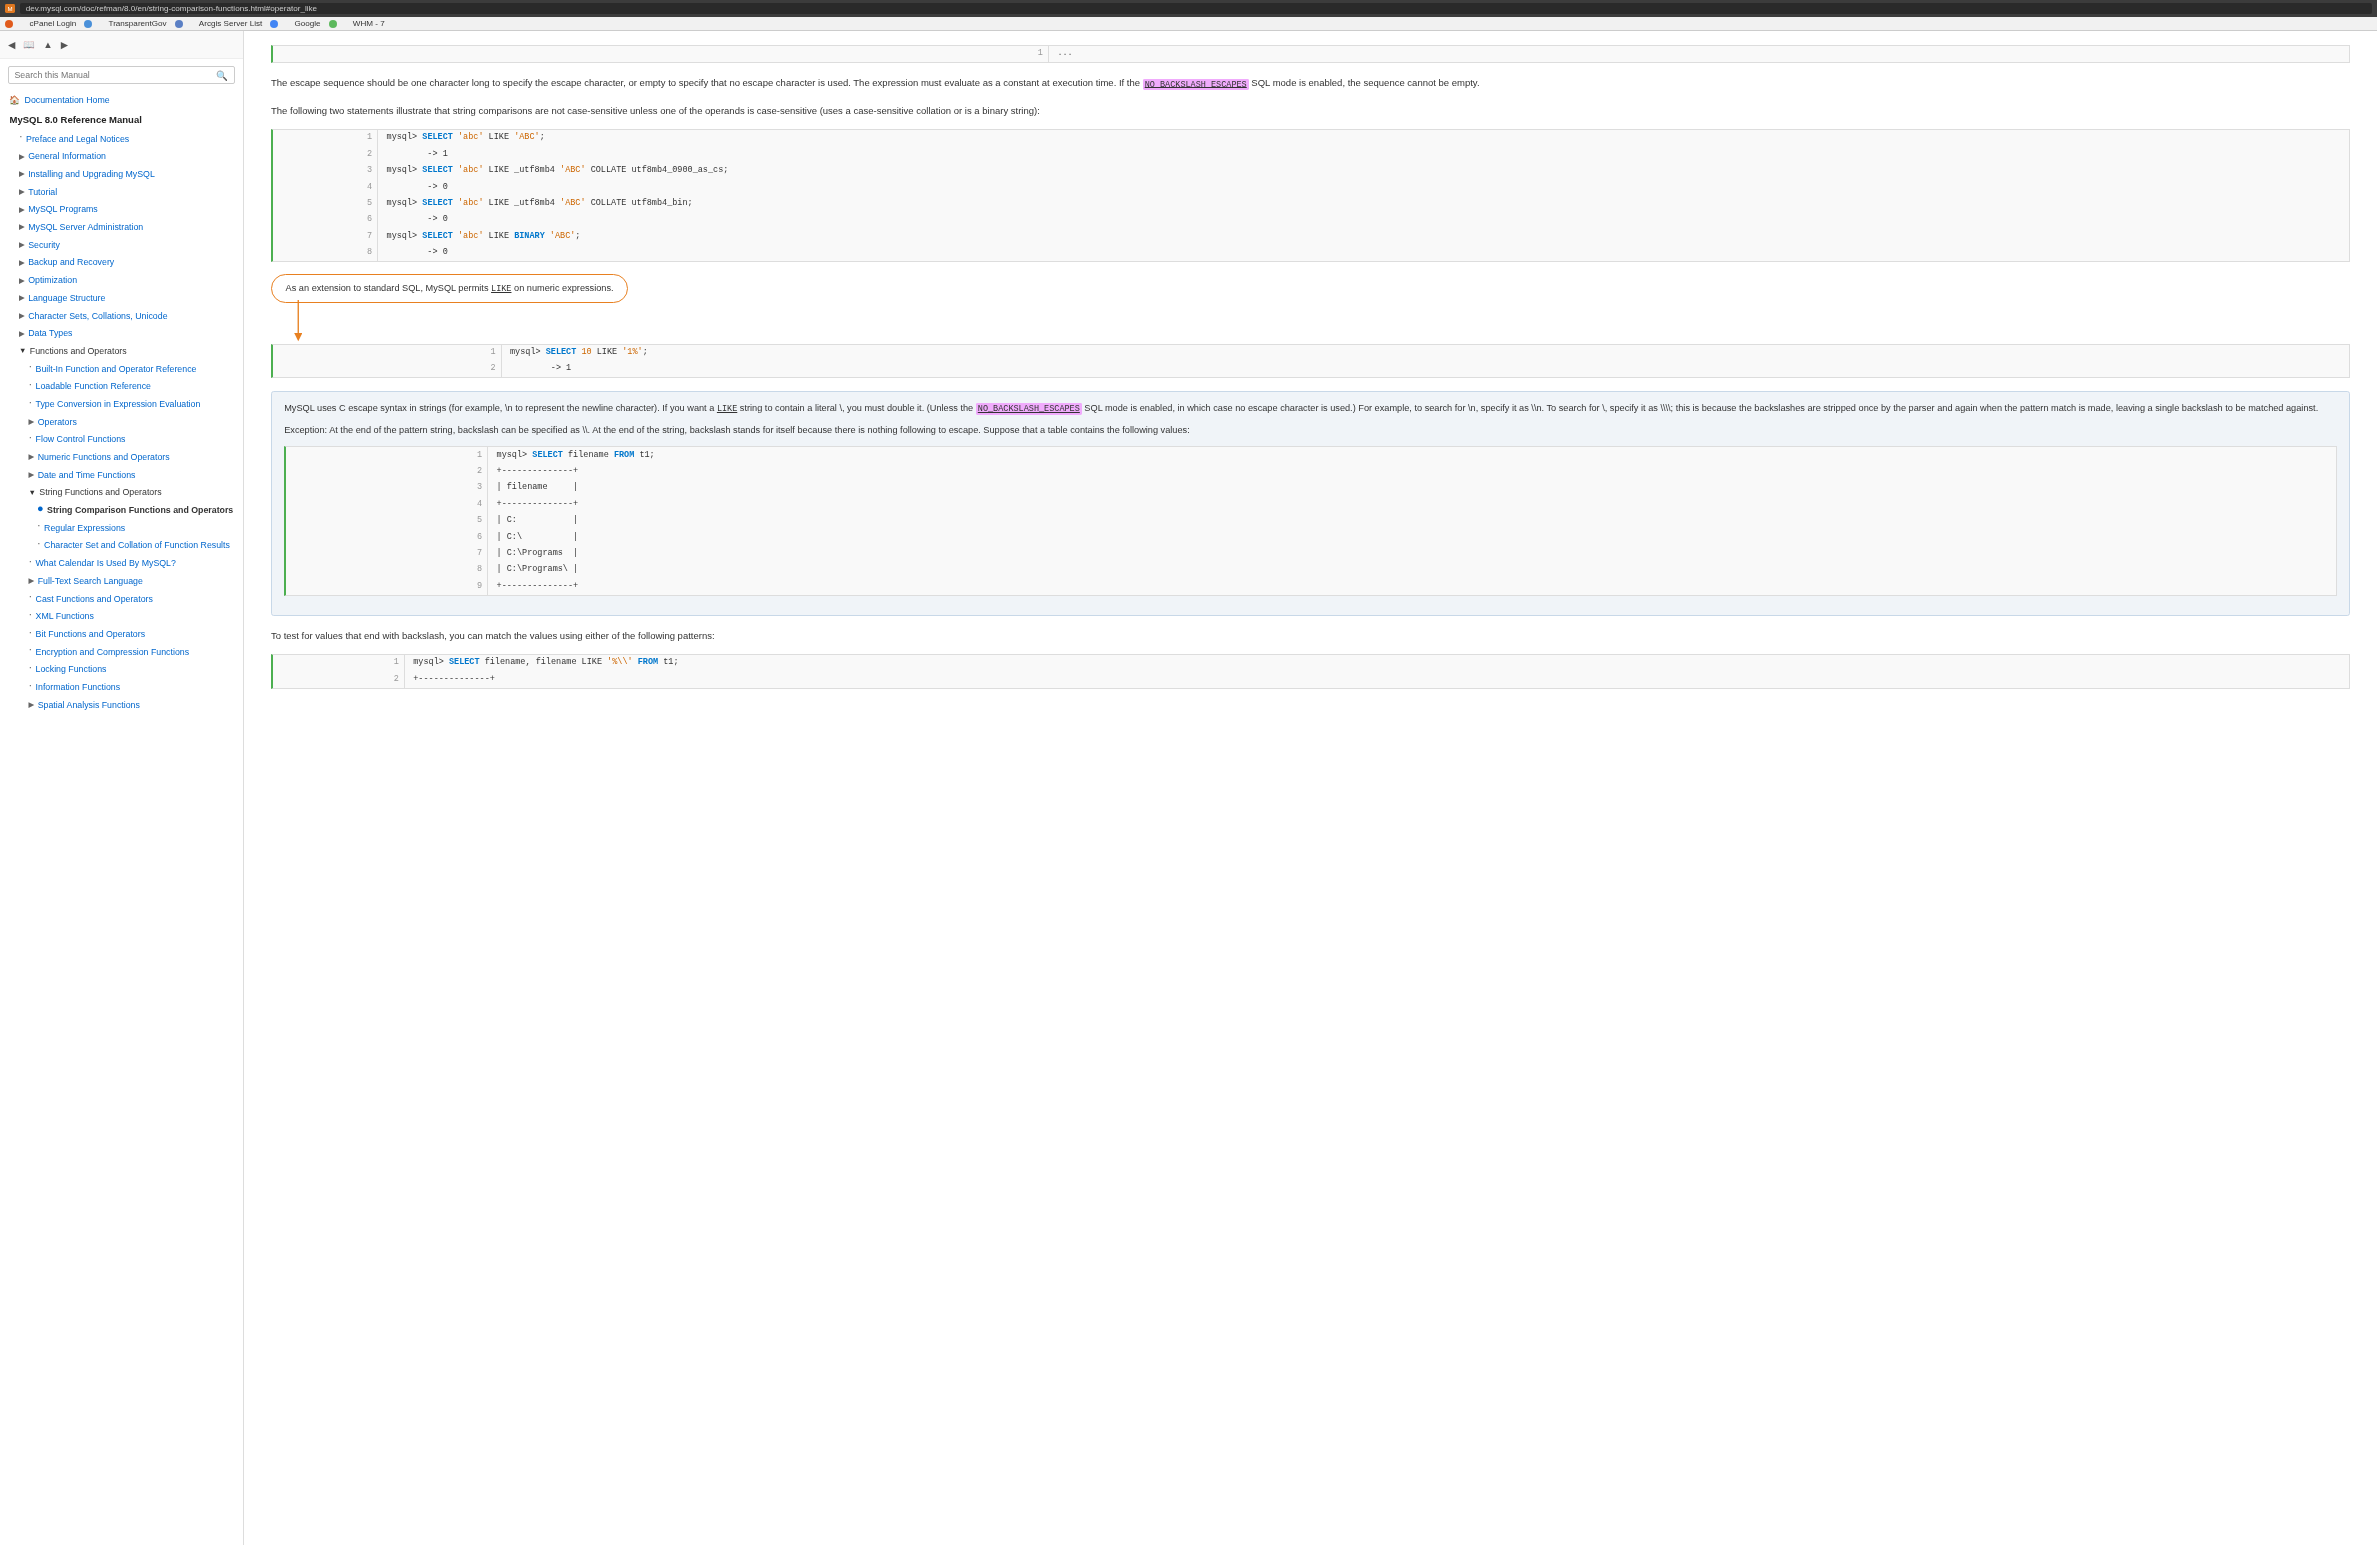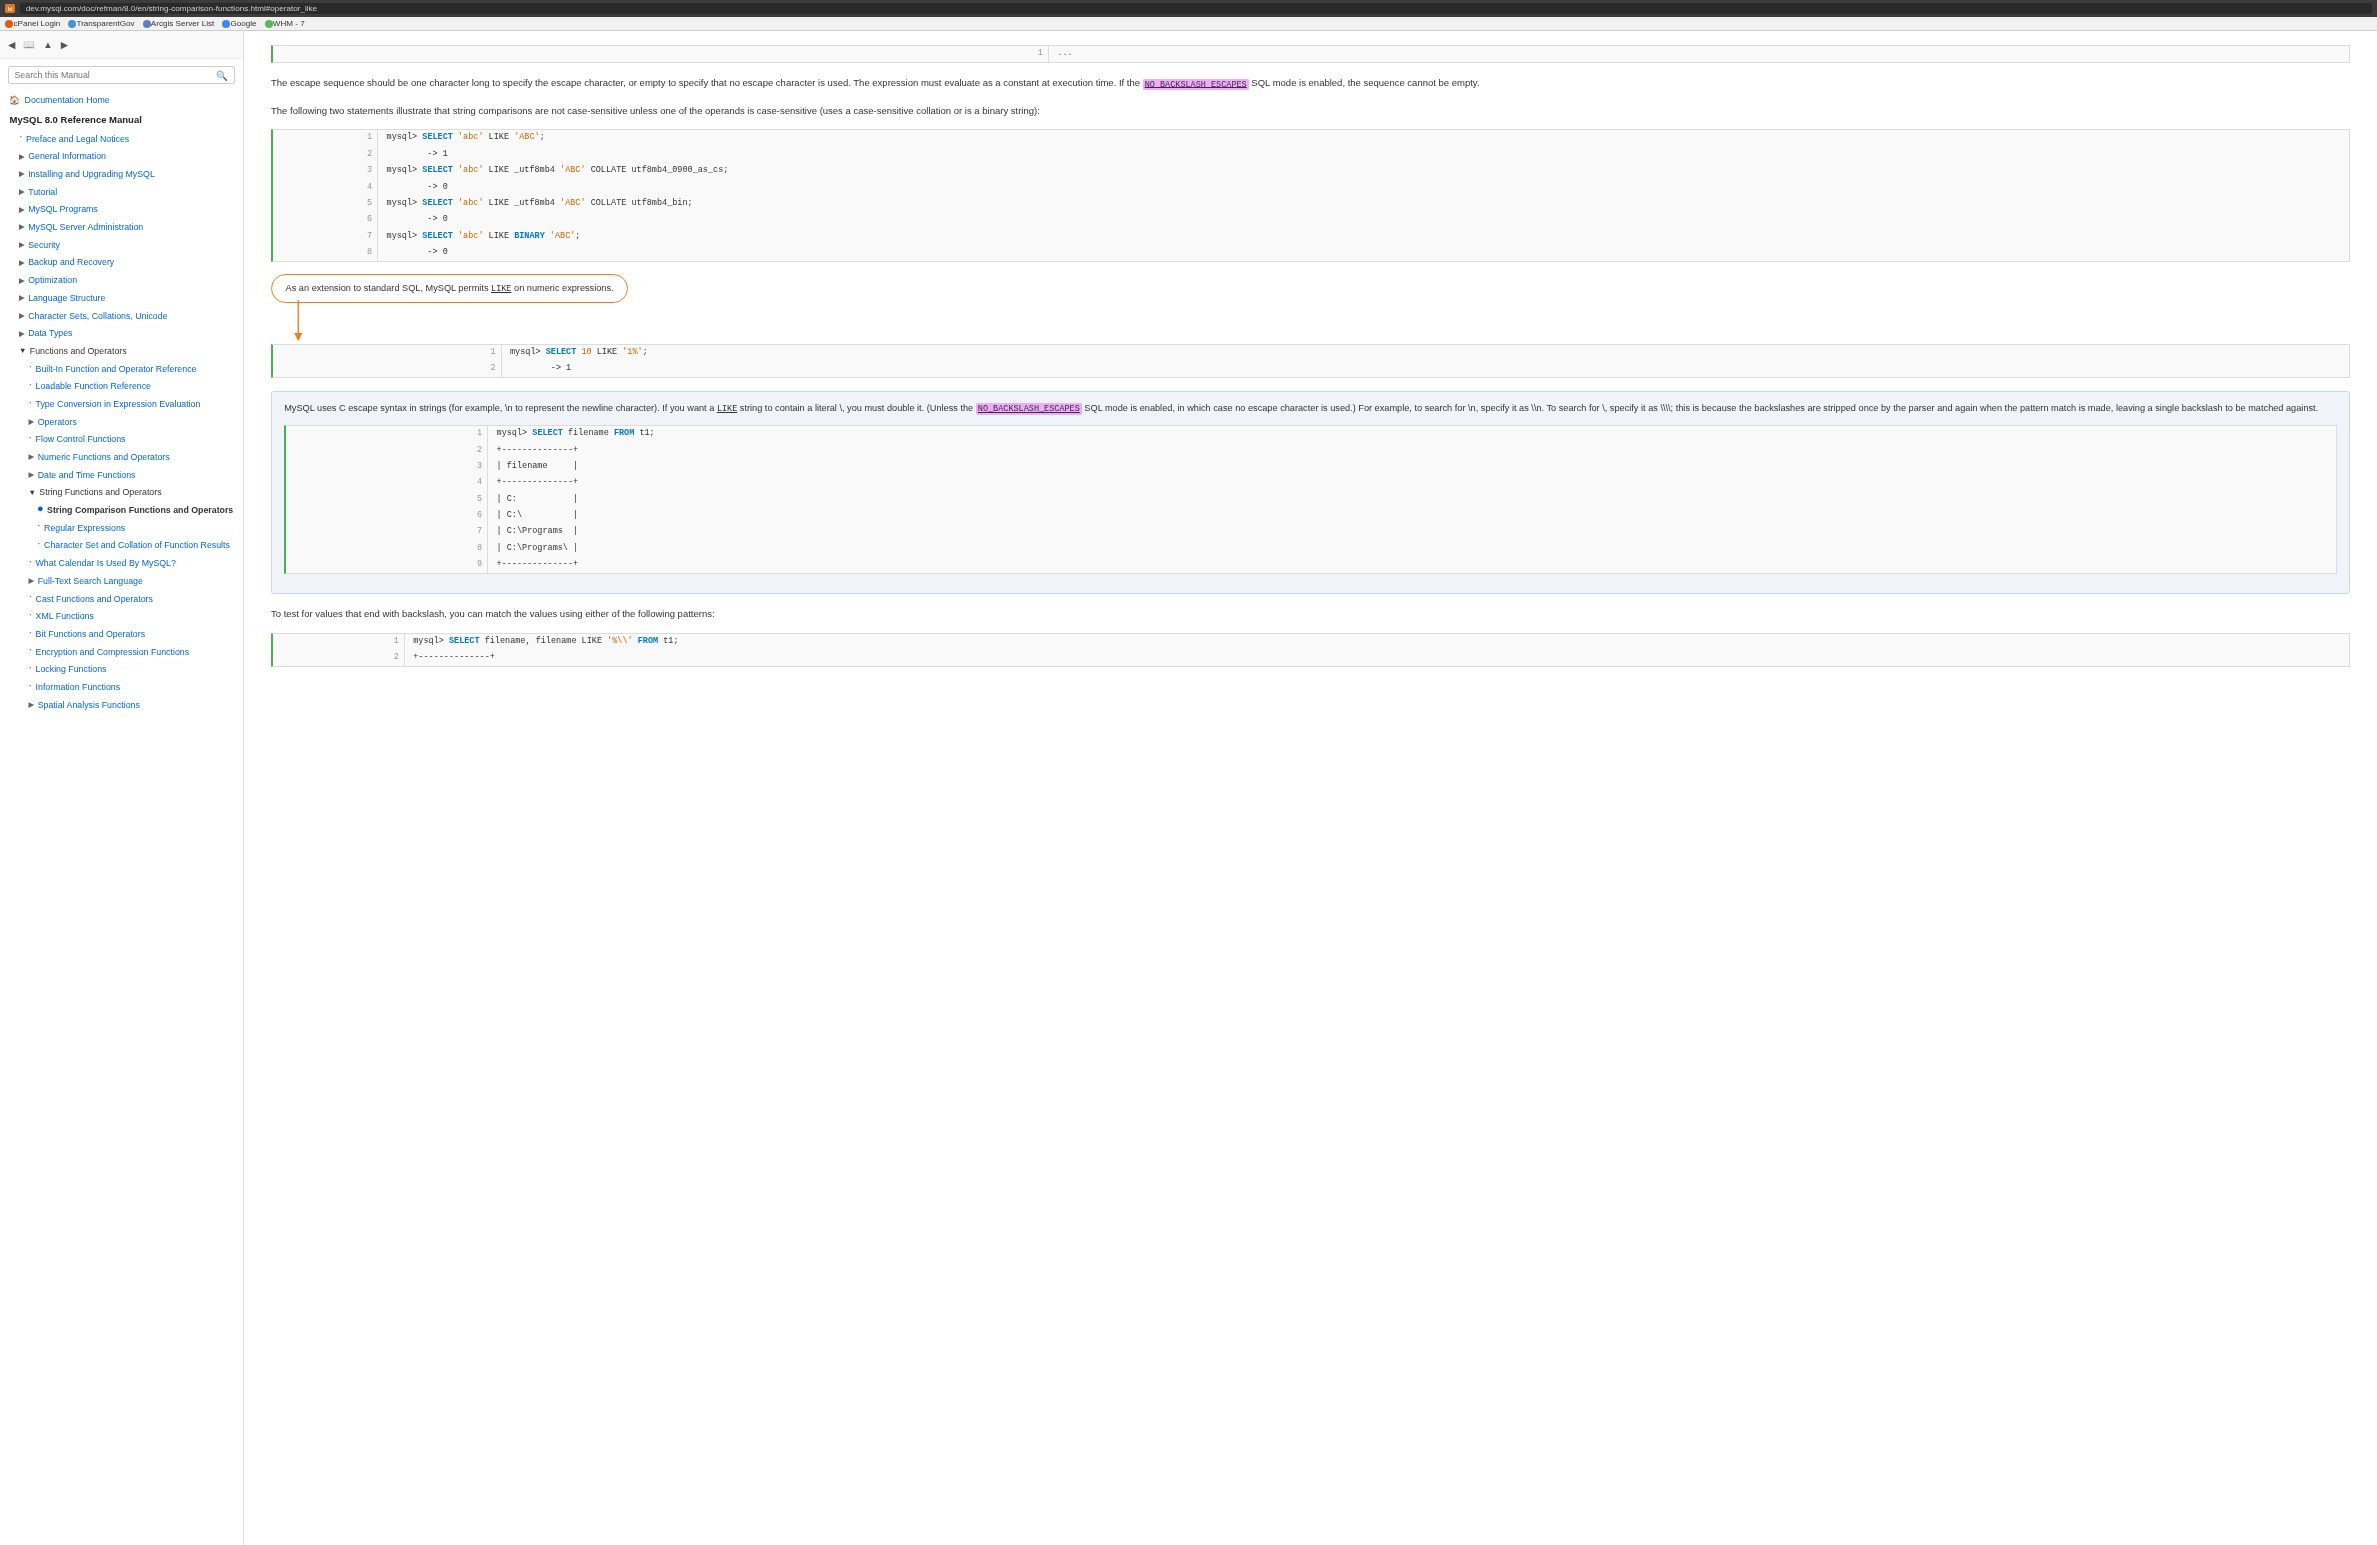--- a/index.html
+++ b/index.html
@@ -21,21 +21,21 @@
     .bookmarks-bar {
       background: #f1f1f1;
       border-bottom: 0.7px solid #ccc;
       padding: 2px 5.4px;
       display: flex;
       gap: 8.1px;
       font-size: 8.1px;
       color: #333;
       flex-shrink: 0;
     }
-    .bookmark-item { display: flex; align-items: center; gap: 0; cursor: pointer; color: #333; }
+    .bookmark-item { display: flex; align-items: center; gap: 16px; cursor: pointer; color: #333; }
     .bookmark-icon { width: 8.1px; height: 8.1px; border-radius: 50%; display: inline-block; }
 
     
     .main-container { display: flex; flex: 1; overflow: hidden; }
 
     
     .sidebar {
       width: 244px;
       min-width: 244px;
       background: #fff;
@@ -465,20 +465,24 @@
         </table>
     </div>
 
     <div class="note-box">
       <p>
         MySQL uses C escape syntax in strings (for example, \n to represent the newline character). If you want a <span class="underline-code">LIKE</span> string to contain a literal \, you
         must double it. (Unless the <code class="underline-code">NO_BACKSLASH_ESCAPES</code> SQL mode is enabled, in which case no escape character is used.) For example, to search for
         \n, specify it as \\n. To search for \, specify it as \\\\; this is because the backslashes are stripped once by the parser and again when the pattern
         match is made, leaving a single backslash to be matched against.
       </p>
+      <p style="margin-top: 6.8px;">
+        Exception: At the end of the pattern string, backslash can be specified as \\. At the end of the string, backslash stands for itself because there is
+        nothing following to escape. Suppose that a table contains the following values:
+      </p>
 
       <div class="code-block" style="margin-top: 8.1px;">
         <table>
           <tbody>
               <tr>
             <td class="line-num">1</td>
             <td class="line-content">mysql&gt; <span class="kw">SELECT</span> filename <span class="kw">FROM</span> t1;</td>
           </tr>
           <tr>
             <td class="line-num">2</td>

